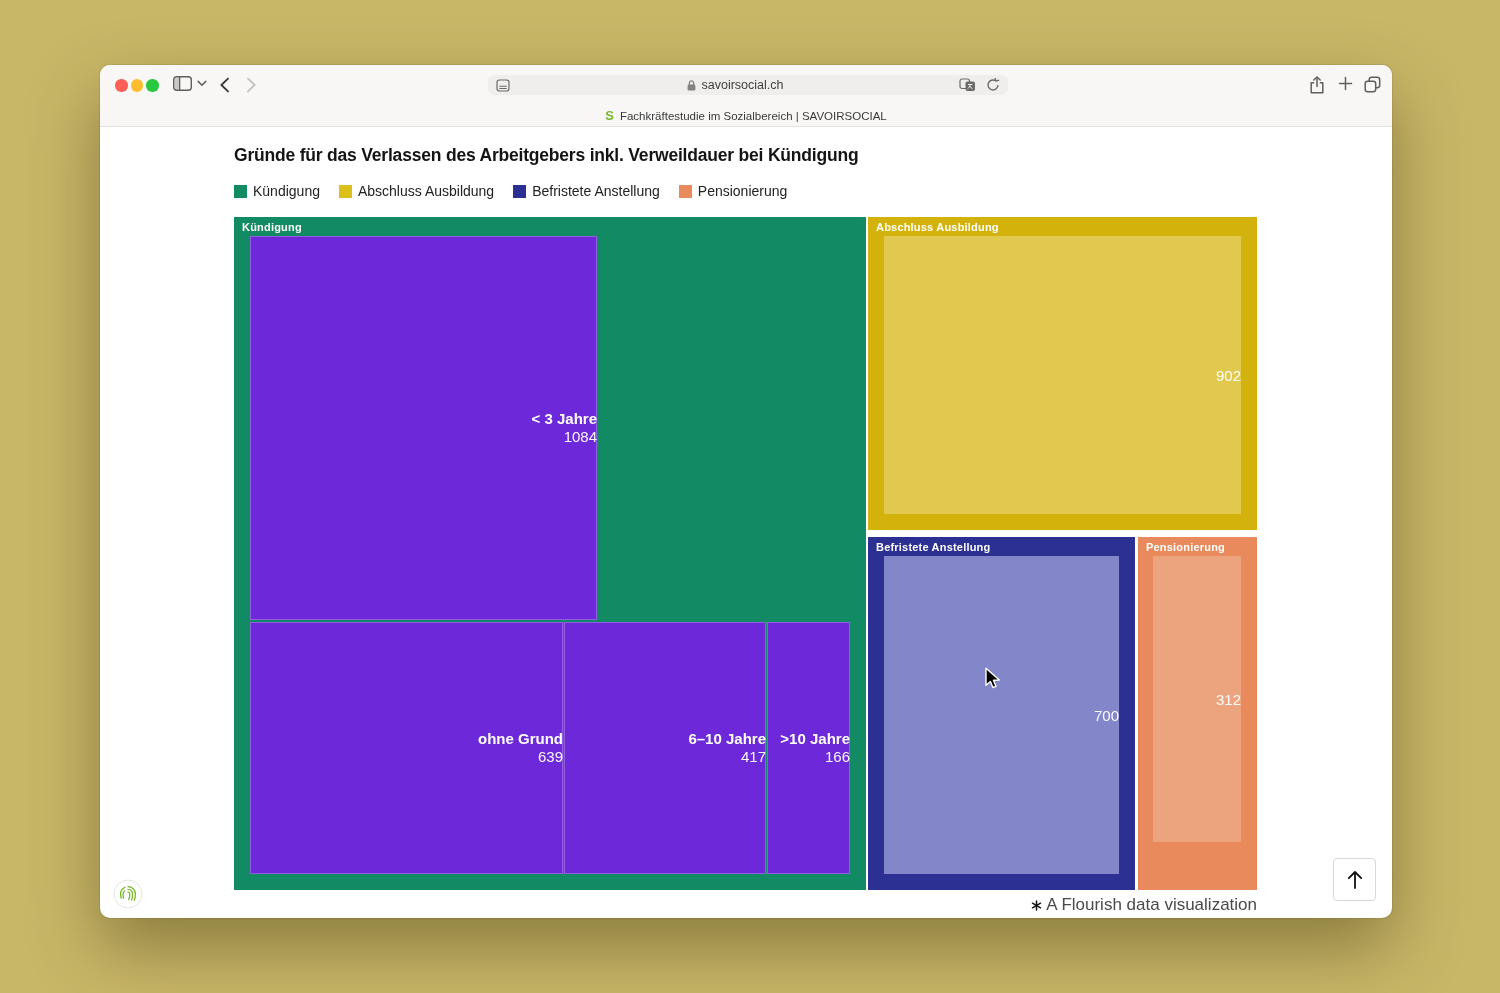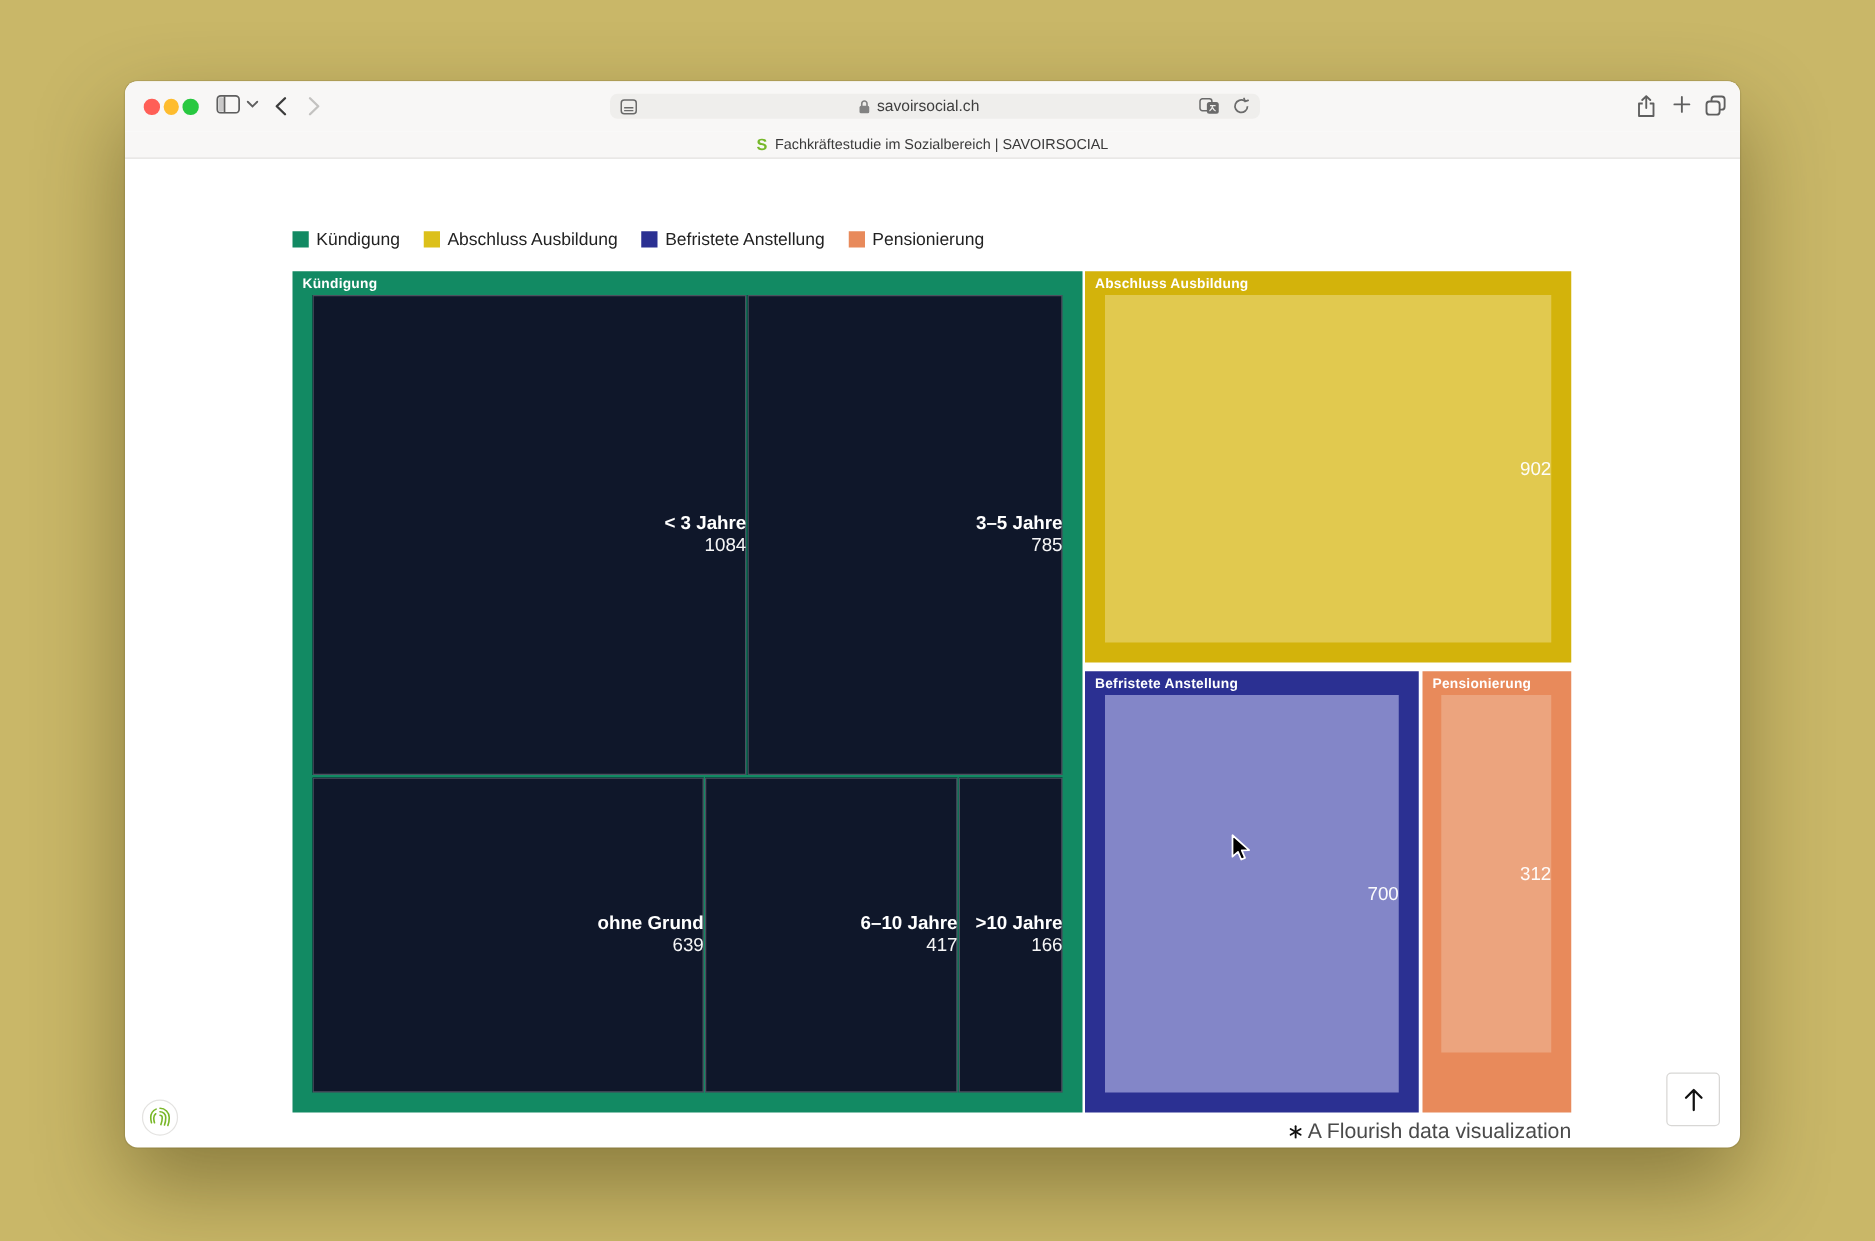--- a/index.html
+++ b/index.html
@@ -43,21 +43,21 @@
   .sw0{background:#128a63}.sw1{background:#dcc01a}.sw2{background:#2b3092}.sw3{background:#e88a5b}
   .block{position:absolute;box-sizing:border-box}
   .b-green{background:#128a63}.b-yellow{background:#d3b30b}.b-blue{background:#2b3092}.b-orange{background:#e88a5b}
   .blockhdr{
     position:absolute;top:4px;left:8px;font-size:11px;font-weight:bold;color:#fff;letter-spacing:.2px;
   }
   .cell{
     position:absolute;display:flex;flex-direction:column;align-items:flex-end;justify-content:center;
     color:#fff;text-align:center;
   }
-  .cg{background:#0f172a;box-shadow:inset 0 0 0 1px rgba(255,255,255,.25)}
+  .cg{background:#6d28d9;box-shadow:inset 0 0 0 1px rgba(255,255,255,.25)}
   .cy{background:#e1c94f}.cb{background:#8386c8}.co{background:#eca47e}
   .clabel{font-size:15px;font-weight:bold;line-height:17px}
   .cvalue{font-size:15px;line-height:19px;opacity:.96}
   
   .tooltip{
     position:absolute;left:795px;top:672px;background:#fff;border-radius:6px;
     box-shadow:0 2px 10px rgba(0,0,0,.28);padding:7px 12px;white-space:nowrap;z-index:5;
   }
   .tooltip .caret{
     position:absolute;top:-5px;left:101px;width:10px;height:10px;background:#fff;transform:rotate(45deg);
@@ -179,20 +179,21 @@
           </svg>
         </span>
       </div>
     </div>
 
     <div class="tabstrip">
       <span class="fav">S</span>
       <span class="ttl">Fachkräftestudie im Sozialbereich | SAVOIRSOCIAL</span>
     </div>
 
+    <div class="pagetitle">Gründe für das Verlassen des Arbeitgebers inkl. Verweildauer bei Kündigung</div>
 
     <div class="legend">
       <div class="item">
         <span class="sw sw0"></span>
         <span class="lbl">Kündigung</span>
       </div>
       <div class="item">
         <span class="sw sw1"></span>
         <span class="lbl">Abschluss Ausbildung</span>
       </div>
@@ -204,24 +205,20 @@
         <span class="sw sw3"></span>
         <span class="lbl">Pensionierung</span>
       </div>
     </div>
 
     <div class="block b-green" style="left:134px;top:152px;width:632px;height:673px">
       <div class="blockhdr">Kündigung</div>
       <div class="cell cg" style="left:16px;top:19px;width:347px;height:384px">
         <div class="clabel">&lt; 3 Jahre</div>
         <div class="cvalue">1084</div>
-      </div>
-      <div class="cell cg" style="left:364px;top:19px;width:252px;height:384px">
-        <div class="clabel">3–5 Jahre</div>
-        <div class="cvalue">785</div>
       </div>
       <div class="cell cg" style="left:16px;top:405px;width:313px;height:252px">
         <div class="clabel">ohne Grund</div>
         <div class="cvalue">639</div>
       </div>
       <div class="cell cg" style="left:330px;top:405px;width:202px;height:252px">
         <div class="clabel">6–10 Jahre</div>
         <div class="cvalue">417</div>
       </div>
       <div class="cell cg" style="left:533px;top:405px;width:83px;height:252px">

